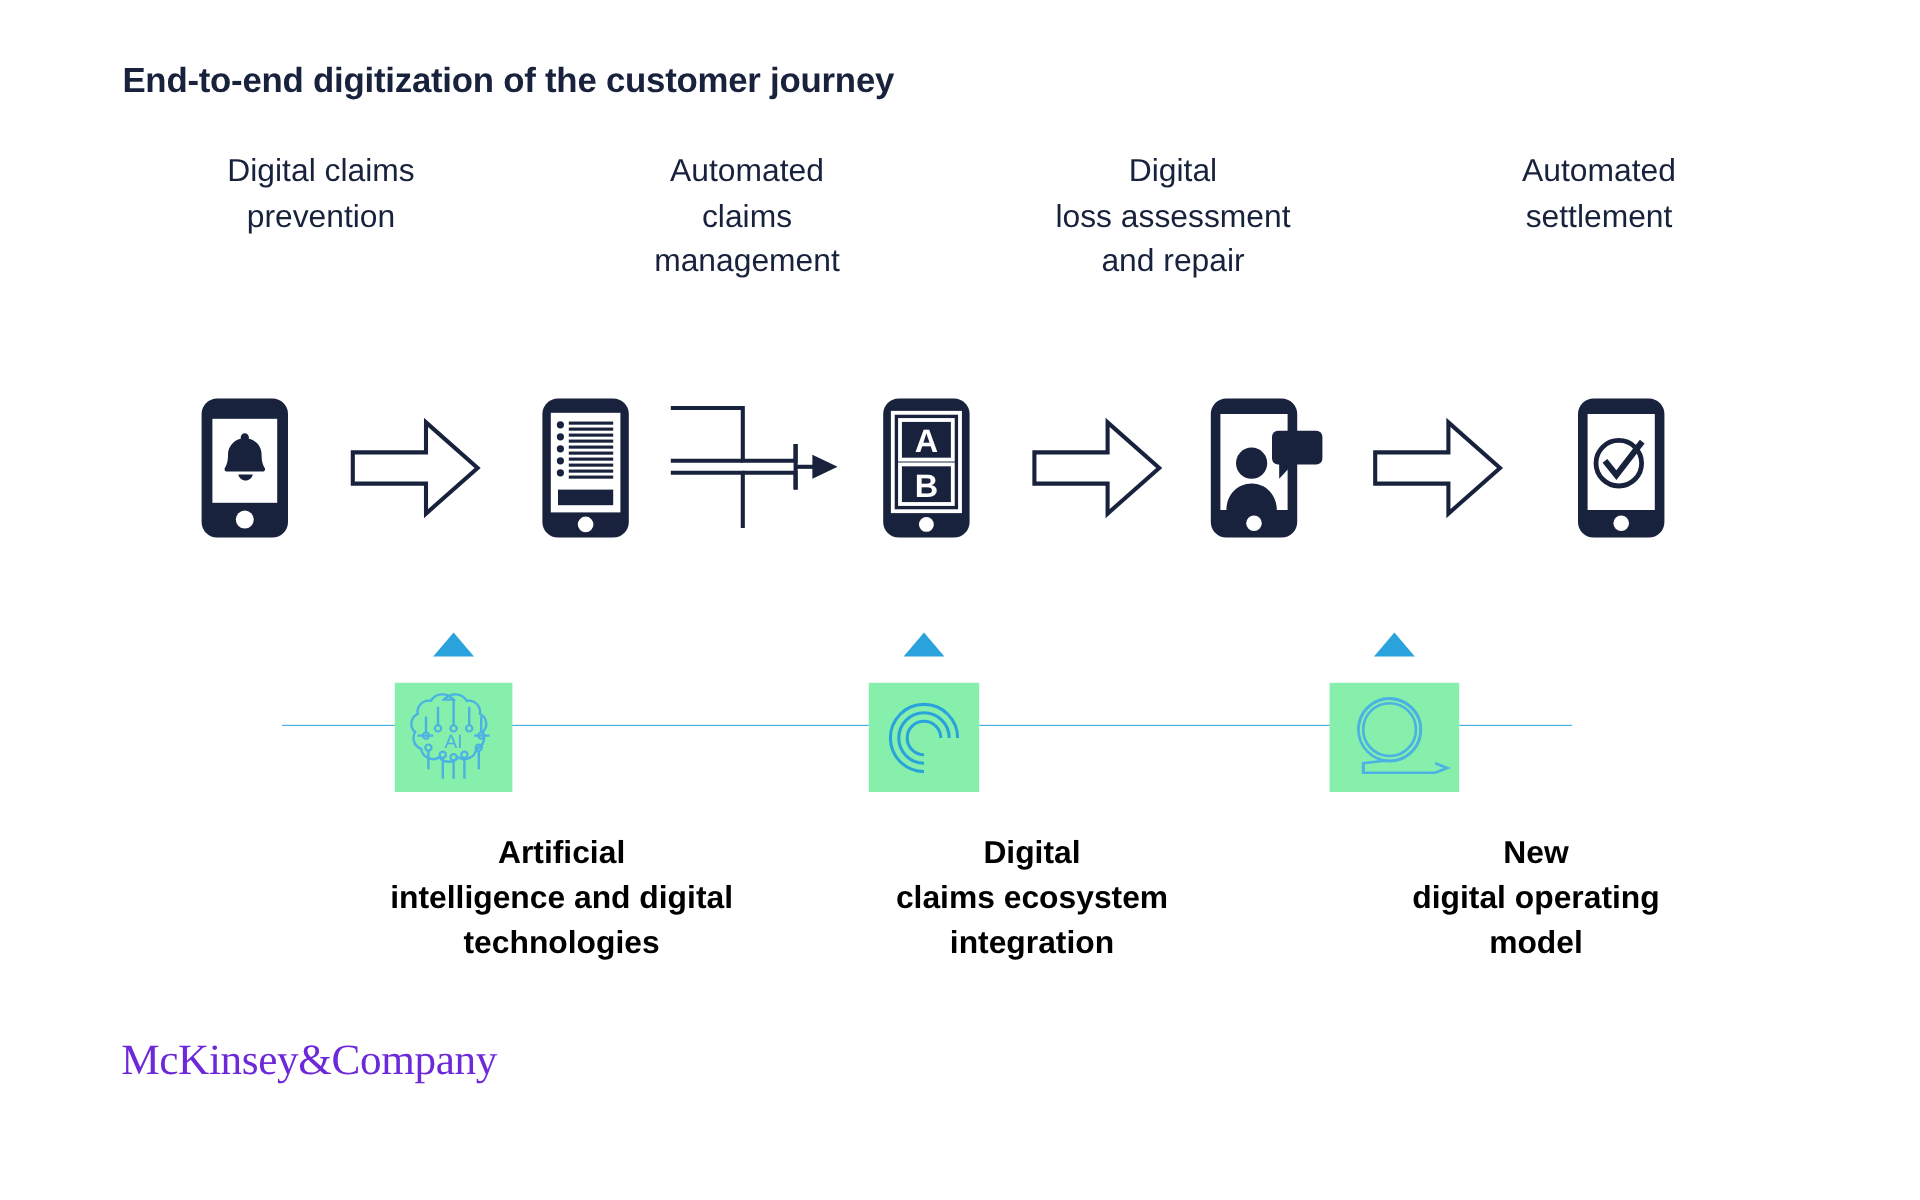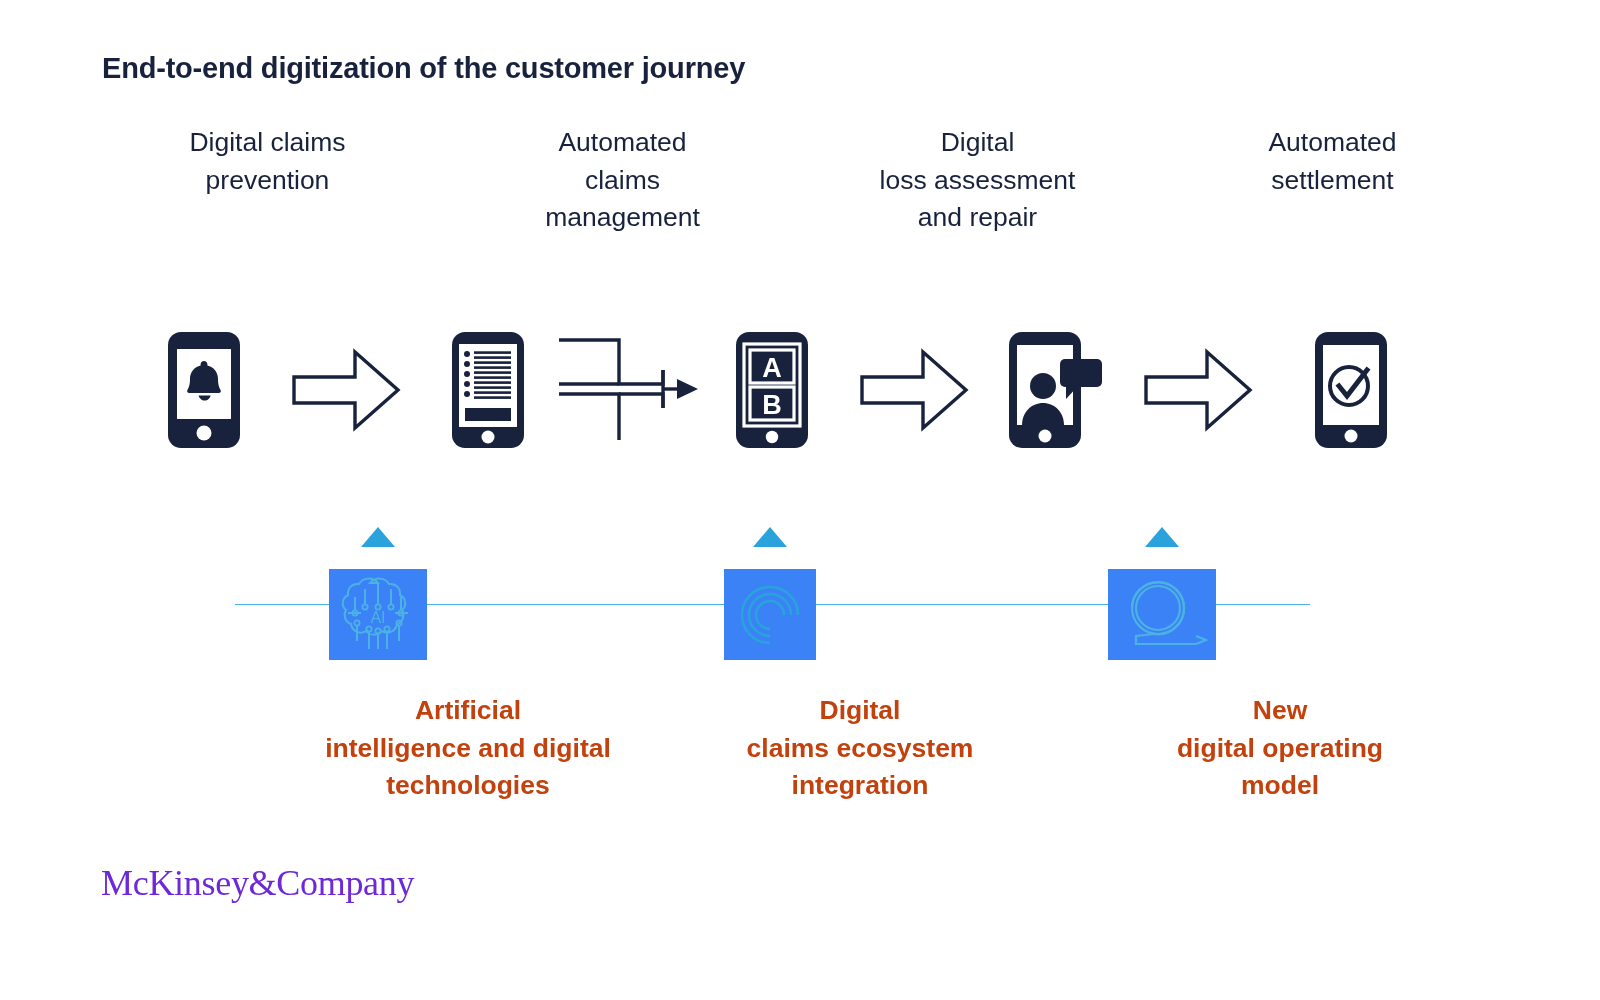--- a/index.html
+++ b/index.html
@@ -98,42 +98,42 @@
     height: 42px;
     display: flex;
     align-items: flex-start;
     justify-content: center;
     padding-top: 7px;
   }
   .enabler .glyph-wrap {
     flex: 1;
     display: flex;
     align-items: center;
-    background: #3b82f6;
+    background: #86efac;
     padding: 0 6px;
   }
 
   
   .captions {
     position: absolute;
     left: 90px;
     top: 692px;
     width: 1420px;
     height: 130px;
   }
   .caption {
     position: absolute;
     top: 0;
     width: 400px;
     margin-left: -200px;
     text-align: center;
     font-size: 26.5px;
     line-height: 1.42;
     font-weight: bold;
-    color: #c2410c;
+    color: #000000;
   }
 
   
   .logo {
     position: absolute;
     left: 101px;
     top: 862px;
     font-family: "Liberation Serif", serif;
     font-size: 36px;
     color: #6d28d9;

